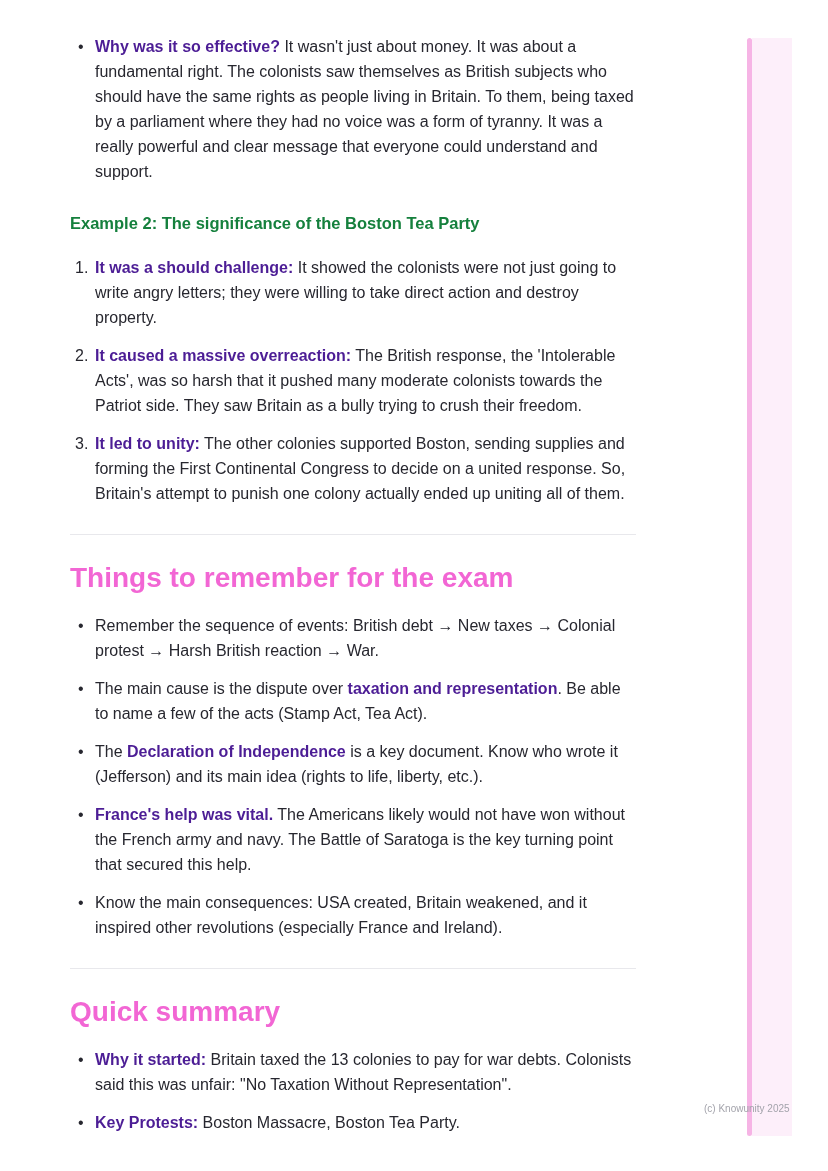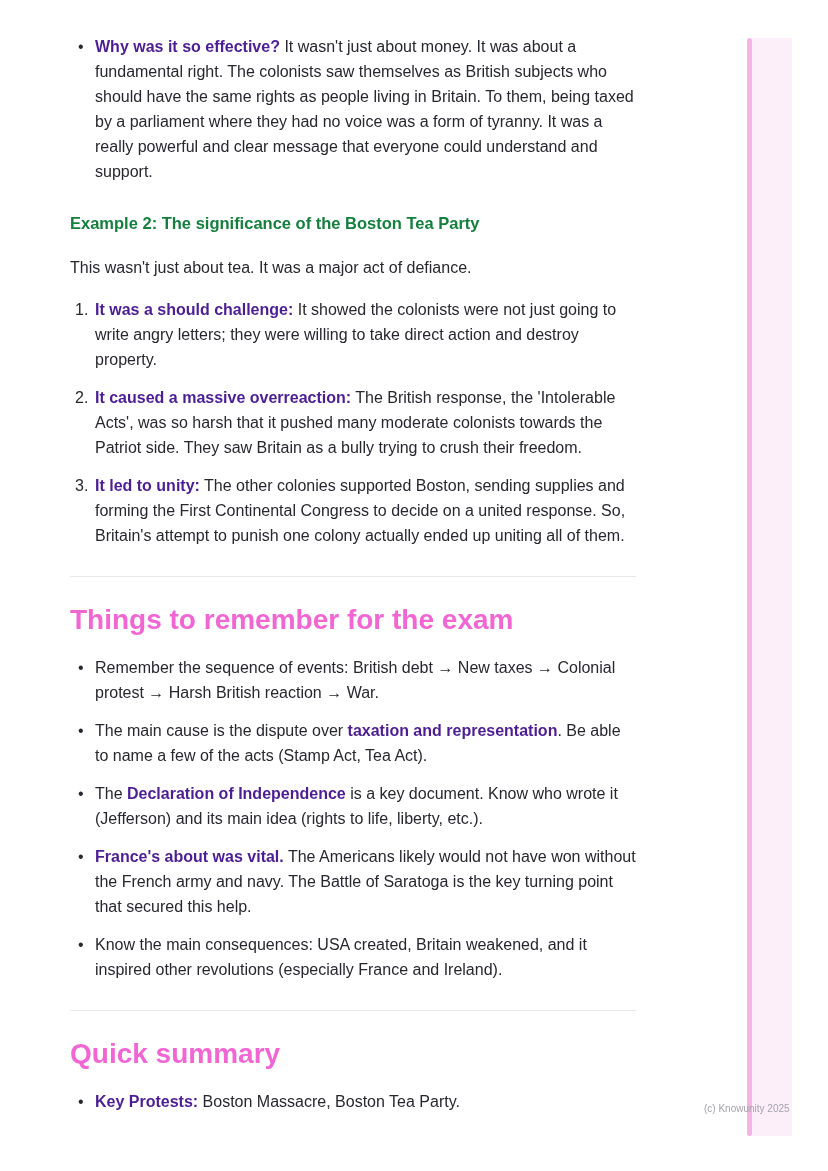--- a/index.html
+++ b/index.html
@@ -102,21 +102,20 @@
   <div class="content">
 
     <ul class="bullets">
       <li>
         <span></span><strong>Why was it so effective?</strong><span> It wasn't just about money. It was about a fundamental right. The colonists saw themselves as British subjects who should have the same rights as people living in Britain. To them, being taxed by a parliament where they had no voice was a form of tyranny. It was a really powerful and clear message that everyone could understand and support.</span>
       </li>
     </ul>
 
     <h3 class="subheading">Example 2: The significance of the Boston Tea Party</h3>
 
-    <p class="para">This wasn't just about tea. It was a major act of defiance.</p>
 
     <ol class="numbered">
       <li>
         <span></span><strong>It was a should challenge:</strong><span> It showed the colonists were not just going to write angry letters; they were willing to take direct action and destroy property.</span>
       </li>
       <li>
         <span></span><strong>It caused a massive overreaction:</strong><span> The British response, the 'Intolerable Acts', was so harsh that it pushed many moderate colonists towards the Patriot side. They saw Britain as a bully trying to crush their freedom.</span>
       </li>
       <li>
         <span></span><strong>It led to unity:</strong><span> The other colonies supported Boston, sending supplies and forming the First Continental Congress to decide on a united response. So, Britain's attempt to punish one colony actually ended up uniting all of them.</span>
@@ -131,33 +130,36 @@
       <li>
         <span>Remember the sequence of events: British debt → New taxes → Colonial protest → Harsh British reaction → War.</span><strong></strong><span></span>
       </li>
       <li>
         <span>The main cause is the dispute over </span><strong>taxation and representation</strong><span>. Be able to name a few of the acts (Stamp Act, Tea Act).</span>
       </li>
       <li>
         <span>The </span><strong>Declaration of Independence</strong><span> is a key document. Know who wrote it (Jefferson) and its main idea (rights to life, liberty, etc.).</span>
       </li>
       <li>
-        <span></span><strong>France's about was vital.</strong><span> The Americans likely would not have won without the French army and navy. The Battle of Saratoga is the key turning point that secured this help.</span>
+        <span></span><strong>France's help was vital.</strong><span> The Americans likely would not have won without the French army and navy. The Battle of Saratoga is the key turning point that secured this help.</span>
       </li>
       <li>
         <span>Know the main consequences: USA created, Britain weakened, and it inspired other revolutions (especially France and Ireland).</span><strong></strong><span></span>
       </li>
     </ul>
 
     <hr class="divider">
 
     <h2 class="pink-heading">Quick summary</h2>
 
     <ul class="bullets">
       <li>
+        <span></span><strong>Why it started:</strong><span> Britain taxed the 13 colonies to pay for war debts. Colonists said this was unfair: "No Taxation Without Representation".</span>
+      </li>
+      <li>
         <span></span><strong>Key Protests:</strong><span> Boston Massacre, Boston Tea Party.</span>
       </li>
     </ul>
 
   </div>
 
   <div class="watermark">(c) Knowunity 2025</div>
 
 </div>
 

